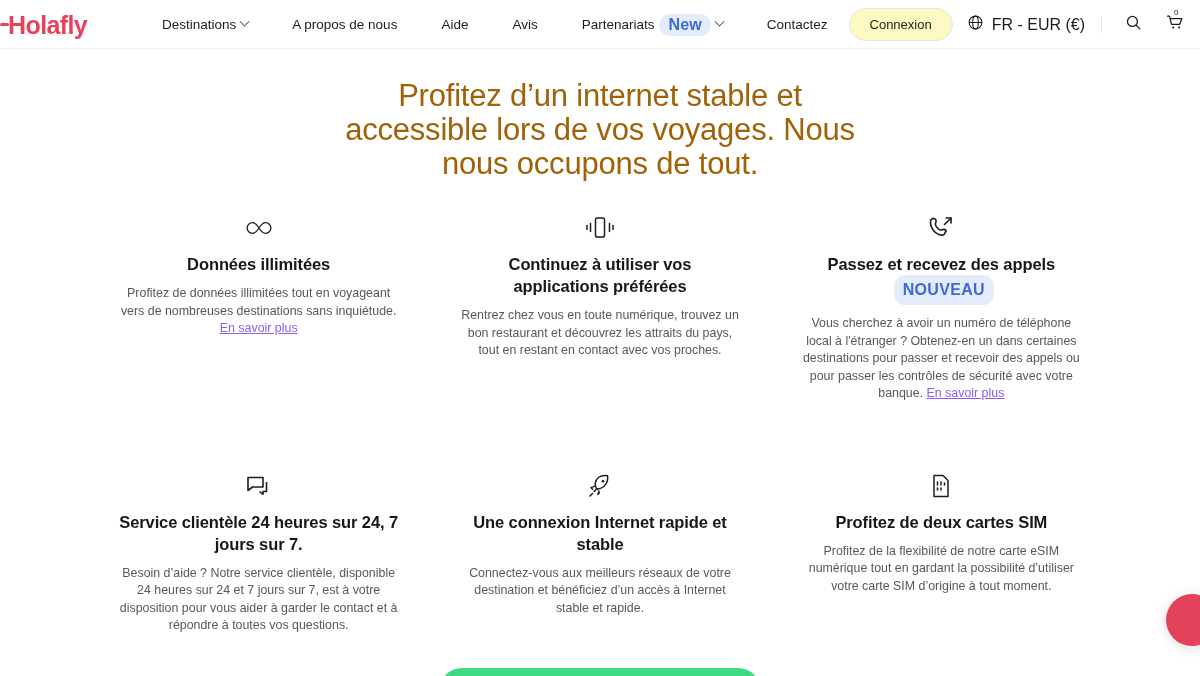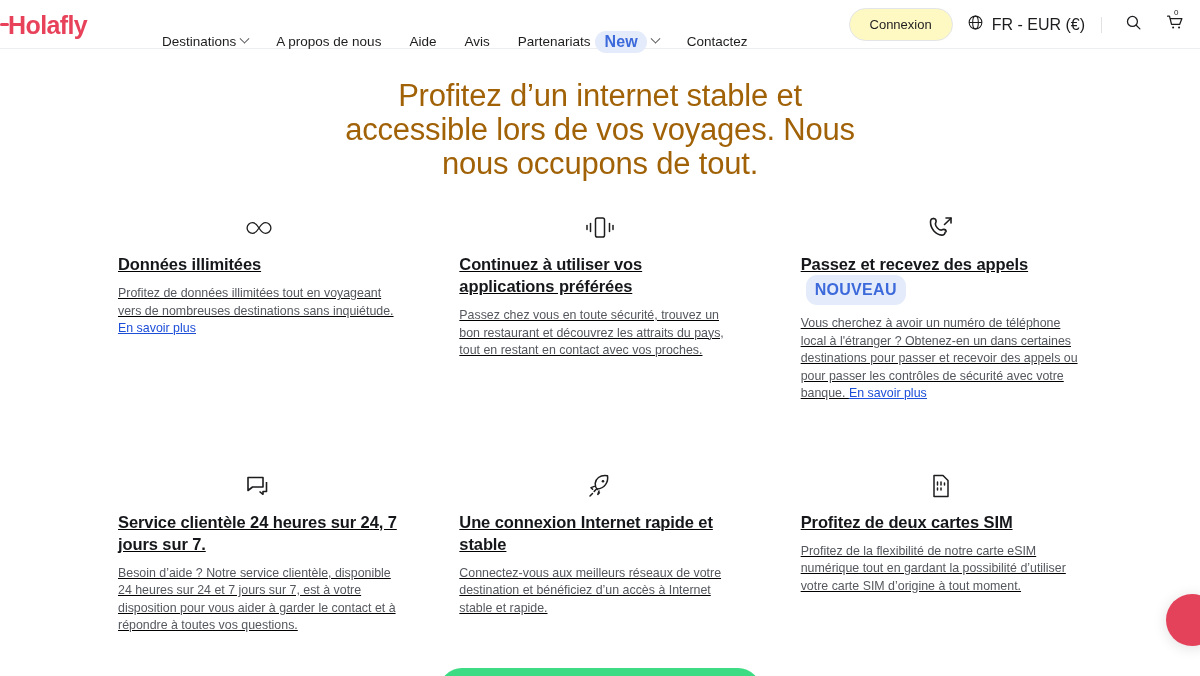--- a/index.html
+++ b/index.html
@@ -44,25 +44,25 @@
     background: #E8415A;
     border-radius: 2px;
     margin-right: -1px;
     margin-bottom: 1px;
   }
   .logo .word { display: inline-block; }
 
   .nav {
     position: absolute;
     left: 162px;
-    top: 17px;
+    top: 0;
     height: 49px;
     display: flex;
     align-items: center;
-    gap: 0px;
+    gap: 16px;
   }
   .nav-item {
     display: flex;
     align-items: center;
     gap: 5px;
     font-size: 13.5px;
     color: #1d1d1f;
     padding: 0 14px;
     height: 49px;
     cursor: pointer;
@@ -161,22 +161,22 @@
   .grid {
     width: 1000px;
     margin: 0 auto;
     margin-top: 26px;
     display: grid;
     grid-template-columns: repeat(3, 1fr);
     row-gap: 0px;
     column-gap: 24px;
   }
   .card {
+    text-align: center;
     padding: 0 18px;
-    text-decoration: underline;
   }
   .card-icon {
     height: 42px;
     display: flex;
     align-items: center;
     justify-content: center;
     color: #1d1d1f;
   }
   .card-title {
     font-size: 16.5px;
@@ -198,21 +198,21 @@
     vertical-align: 3px;
     margin-left: 5px;
   }
   .card-desc {
     font-size: 12.4px;
     line-height: 17.5px;
     color: #55585e;
     margin-top: 10px;
   }
   .inline-link {
-    color: #1d4ed8;
+    color: #8b5cf6;
     text-decoration: underline;
     cursor: pointer;
   }
   .row2 { margin-top: 62px; }
 
   .cta-wrap {
     width: 1200px;
     display: flex;
     justify-content: center;
     margin-top: 33px;
@@ -349,21 +349,21 @@
       <div class="card-icon">
         <svg width="30" height="26" viewBox="0 0 30 26" fill="none" stroke="#1d1d1f" stroke-width="1.5">
           <rect x="10.5" y="3" width="9" height="19" rx="1.8"></rect>
           <line x1="5.5" y1="8.5" x2="5.5" y2="16.5" stroke-linecap="round"></line>
           <line x1="2" y1="10.5" x2="2" y2="14.5" stroke-linecap="round"></line>
           <line x1="24.5" y1="8.5" x2="24.5" y2="16.5" stroke-linecap="round"></line>
           <line x1="28" y1="10.5" x2="28" y2="14.5" stroke-linecap="round"></line>
         </svg>
       </div>
       <div class="card-title">Continuez à utiliser vos applications préférées</div>
-      <div class="card-desc">Passez chez vous en toute sécurité, trouvez un bon restaurant et découvrez les attraits du pays, tout en restant en contact avec vos proches.</div>
+      <div class="card-desc">Rentrez chez vous en toute numérique, trouvez un bon restaurant et découvrez les attraits du pays, tout en restant en contact avec vos proches.</div>
     </div>
 
     <div class="card">
       <div class="card-icon">
         <svg width="28" height="28" viewBox="0 0 28 28" fill="none" stroke="#1d1d1f" stroke-width="1.6">
           <path d="M6.5 4.5c-2 0-3 1.6-3 3.6 0 6.8 5.3 12.6 11.2 13 2 .1 3.4-1 3.4-2.8" stroke-linecap="round"></path>
           <path d="M6.5 4.5c1.5 0 2.6 1.3 2.6 2.8 0 1.1-.7 1.9-.7 2.6 0 2.5 3.4 6.2 5.7 6.2.8 0 1.5-.7 2.6-.7 1.4 0 2.4 1 2.4 2.4" stroke-linecap="round"></path>
           <path d="M17.5 10.5L24 4.2" stroke-linecap="round"></path>
           <path d="M19 4h5v5" stroke-linecap="round" stroke-linejoin="round"></path>
         </svg>

